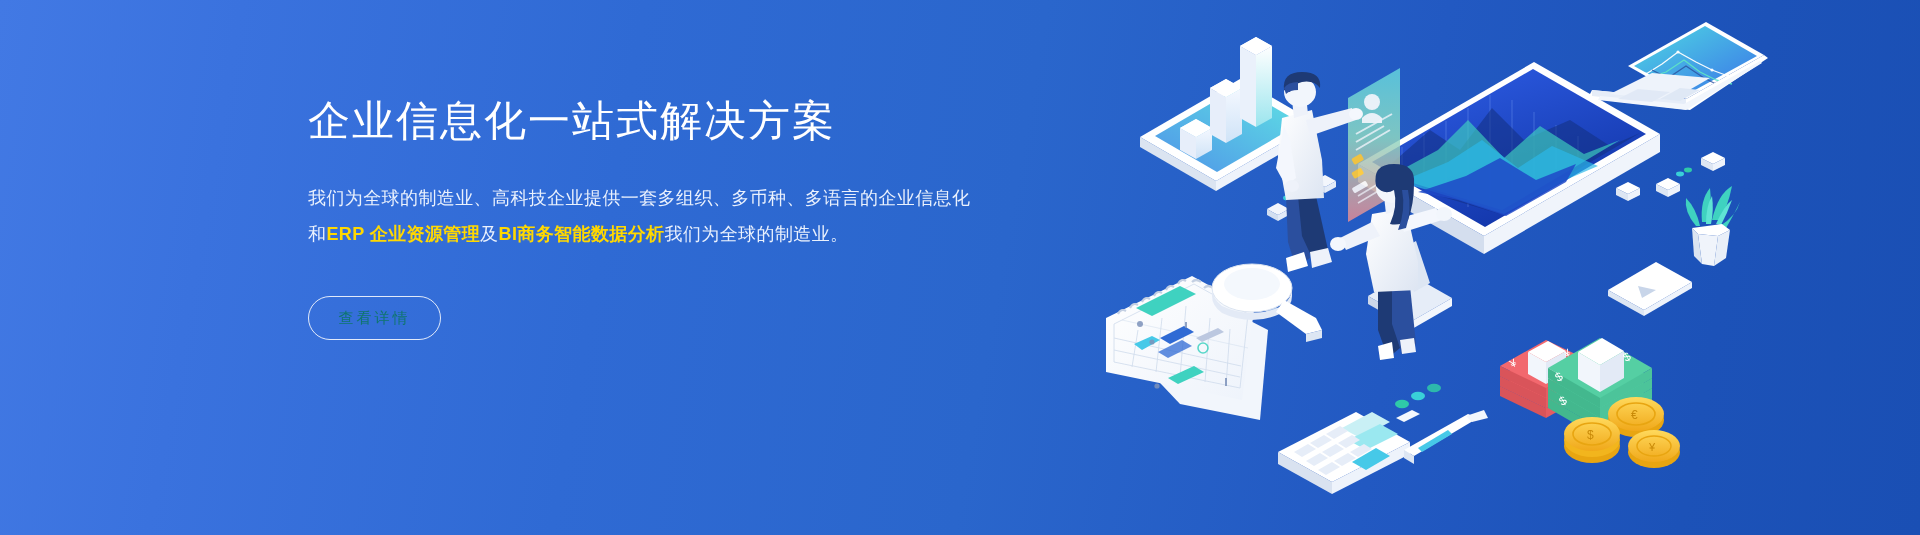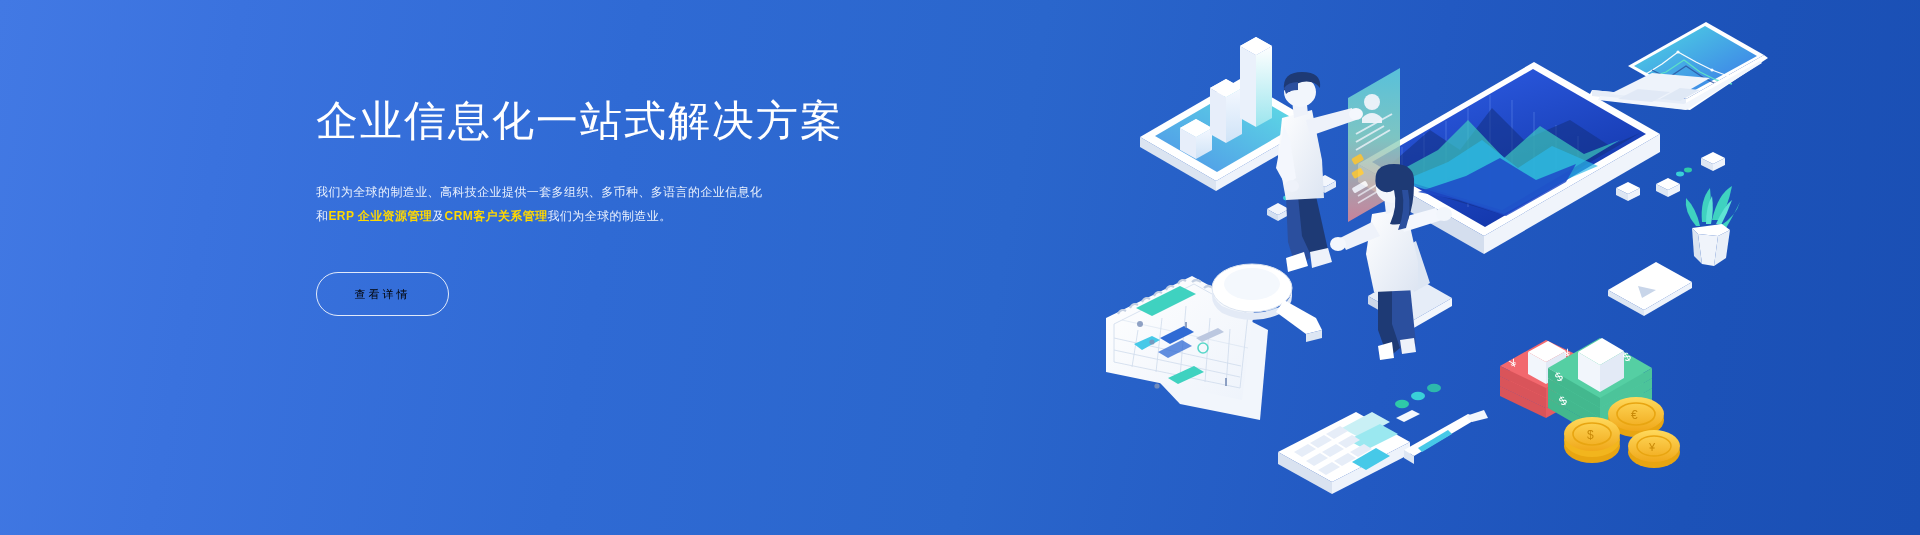--- a/index.html
+++ b/index.html
@@ -10,55 +10,55 @@
     background: linear-gradient(100deg, #4279e4 0%, #3a72de 12%, #2f6ad4 32%, #2a66cc 52%, #2259c2 72%, #1c52b8 88%, #1a4fb4 100%);
     position:relative;
   }
 
   
   #banner { position:absolute; inset:0; }
 
   
   .copy {
     position:absolute;
-    left:316px;
+    left:308px;
     top:96px;
     width:700px;
     z-index:5;
   }
   .headline {
     font-size:42px;
     line-height:1.18;
     font-weight:400;
     color:#ffffff;
     letter-spacing:2px;
     white-space:nowrap;
   }
   .paragraph {
     margin-top:34px;
-    font-size:12px;
+    font-size:18px;
     line-height:2.0;
     color:#eaf1fd;
     letter-spacing:0.4px;
     max-width:672px;
   }
   .paragraph .hl { color:#ffd800; font-weight:bold; }
   .paragraph .ln { display:block; white-space:nowrap; }
 
   .cta {
     display:block;
     margin-top:44px;
     width:133px;
     height:44px;
     line-height:42px;
     text-align:center;
     border:1px solid rgba(255,255,255,0.85);
     border-radius:24px;
-    color:#000000;
-    font-size:11px;
+    color:#0f766e;
+    font-size:15px;
     letter-spacing:3px;
     background:transparent;
     cursor:pointer;
     font-family:inherit;
   }
 
   
   .art {
     position:absolute;
     right:120px;
@@ -520,20 +520,20 @@
     </svg>
   </div>
 
   <div class="copy">
 
     <h1 class="headline">企业信息化一站式解决方案</h1>
 
     <div class="paragraph">
       <span class="ln">我们为全球的制造业、高科技企业提供一套多组织、多币种、多语言的企业信息化</span>
       <span class="ln">
-        <span>和</span><span class="hl">ERP 企业资源管理</span><span>及</span><span class="hl">CRM客户关系管理</span><span>我们为全球的制造业。</span>
+        <span>和</span><span class="hl">ERP 企业资源管理</span><span>及</span><span class="hl">BI商务智能数据分析</span><span>我们为全球的制造业。</span>
       </span>
     </div>
 
     <button class="cta">查看详情</button>
   </div>
 
 </div>
 
 </body></html>

